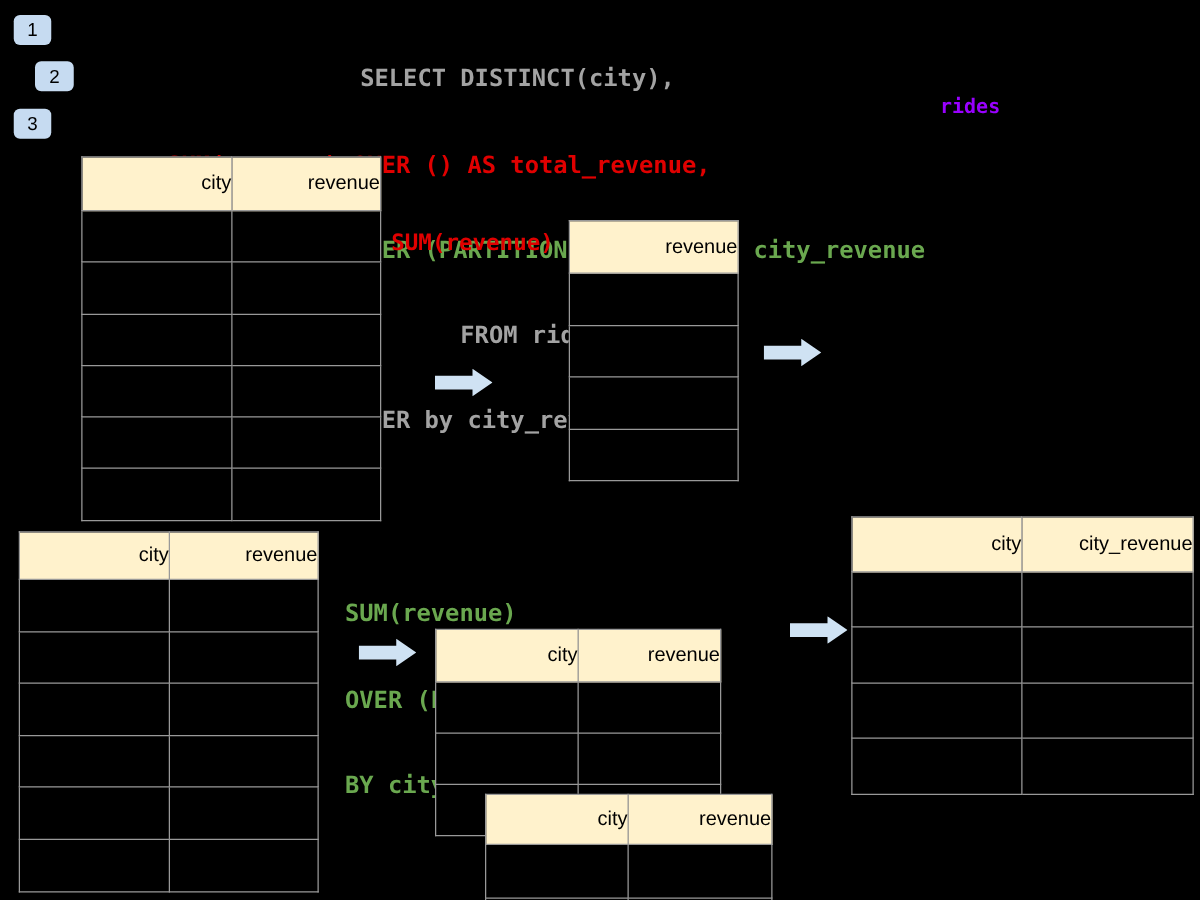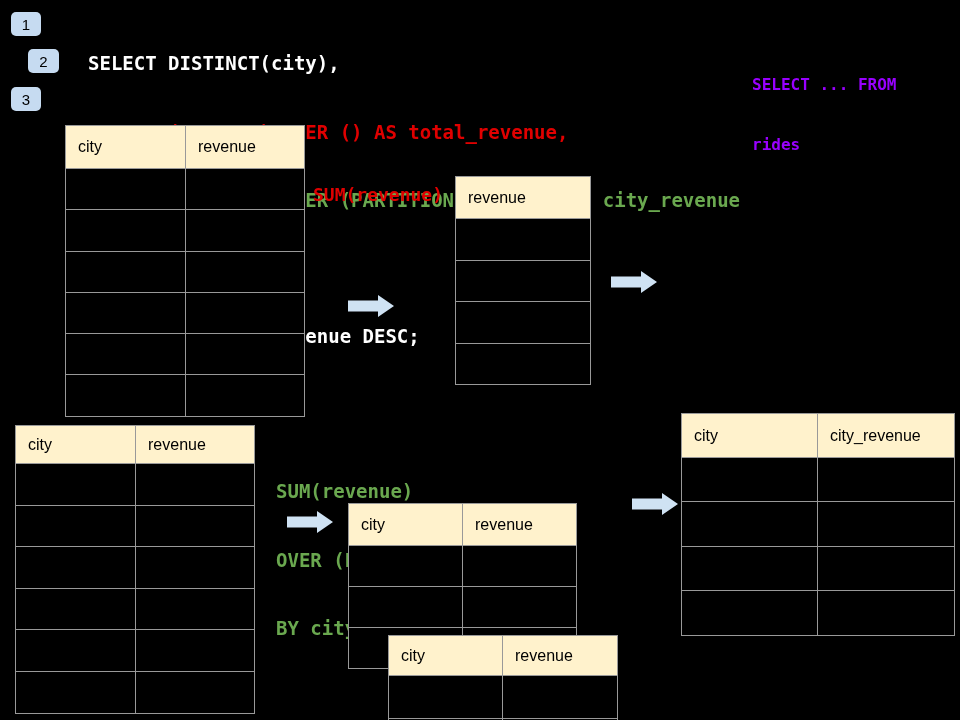--- a/index.html
+++ b/index.html
@@ -12,33 +12,33 @@
     position:absolute;width:30px;height:24px;background:#C6DBF1;border-radius:5px;
     display:flex;align-items:center;justify-content:center;
     color:#000;font-size:15px;font-family:"Liberation Sans",sans-serif;
   }
   .badge-1{left:11px;top:12px;}
   .badge-2{left:28px;top:49px;width:31px;}
   .badge-3{left:11px;top:87px;}
   
   .mono{font-family:"DejaVu Sans Mono","Liberation Mono",monospace;font-weight:bold;white-space:pre;}
   .sql-block{position:absolute;left:88px;top:7px;font-size:19px;line-height:22.7px;}
-  .c-purple{color:#ffffff;}
+  .c-purple{color:#a3a3a3;text-align:center;}
   .c-red{color:#E00000;}
   .c-green{color:#6AA84F;}
   .snippet{position:absolute;left:752px;top:35px;font-size:16px;line-height:20px;color:#9900FF;}
   .label-red{position:absolute;left:313px;top:137px;font-size:18px;line-height:23px;color:#E00000;}
   .label-green{position:absolute;left:276px;top:435px;font-size:19px;line-height:22.7px;color:#6AA84F;}
   
   table.tbl{
     position:absolute;border-collapse:collapse;table-layout:fixed;background:#000;
   }
   .tbl th,.tbl td{border:1px solid #999999;padding:0;}
   .tbl th{
-    background:#FFF2CC;color:#000;font-weight:normal;text-align:left;
+    background:#FFF2CC;color:#000;font-weight:normal;text-align:right;
     font-size:16px;font-family:"Liberation Sans",sans-serif;padding-left:12px;
   }
   .t-source-top{left:65px;top:125px;width:239px;}
   .t-source-top tr.hdr{height:43px;} .t-source-top tr.row{height:41.3px;}
   .t-total{left:455px;top:176px;width:135px;}
   .t-total tr.hdr{height:42px;} .t-total tr.row{height:41.5px;}
   .t-source-bottom{left:15px;top:425px;width:239px;}
   .t-source-bottom tr.hdr{height:38px;} .t-source-bottom tr.row{height:41.6px;}
   .t-partition-a{left:348px;top:503px;width:228px;}
   .t-partition-a tr.hdr{height:42px;} .t-partition-a tr.row{height:41px;}
@@ -71,21 +71,20 @@
 
   <div class="sql-block mono">
     <div class="c-purple">SELECT DISTINCT(city),</div>
     <div class="c-red">    SUM(revenue) OVER () AS total_revenue,</div>
     <div class="c-green">    SUM(revenue) OVER (PARTITION BY city) as city_revenue</div>
     <div class="c-purple">  FROM rides</div>
     <div class="c-purple">  ORDER by city_revenue DESC;</div>
   </div>
 
   <div class="snippet mono">
-    <div>SELECT ... FROM</div>
     <div>rides</div>
   </div>
 
   <div class="label-red mono">
     <div>SUM(revenue)</div>
   </div>
 
   <div class="label-green mono">
     <div>SUM(revenue)</div>
     <div>OVER (PARTITION</div>

